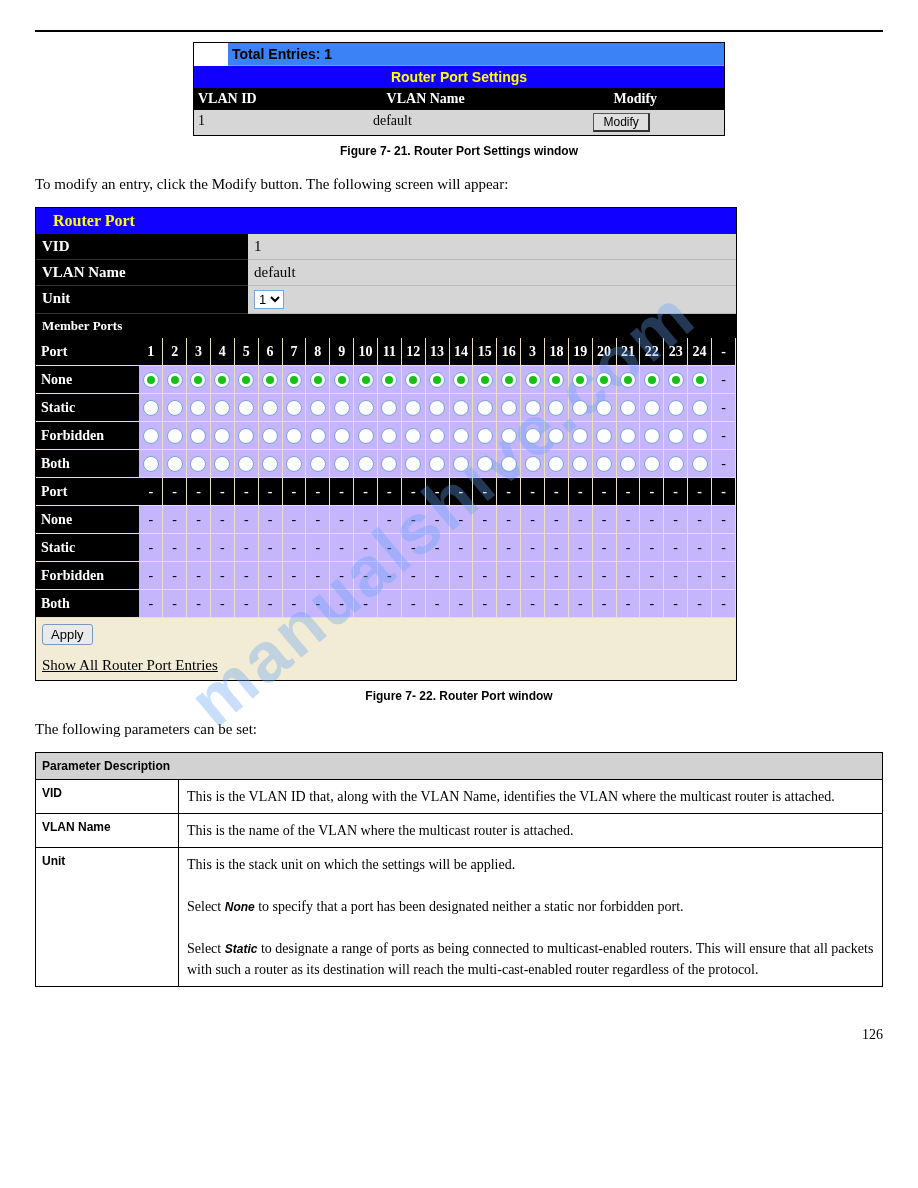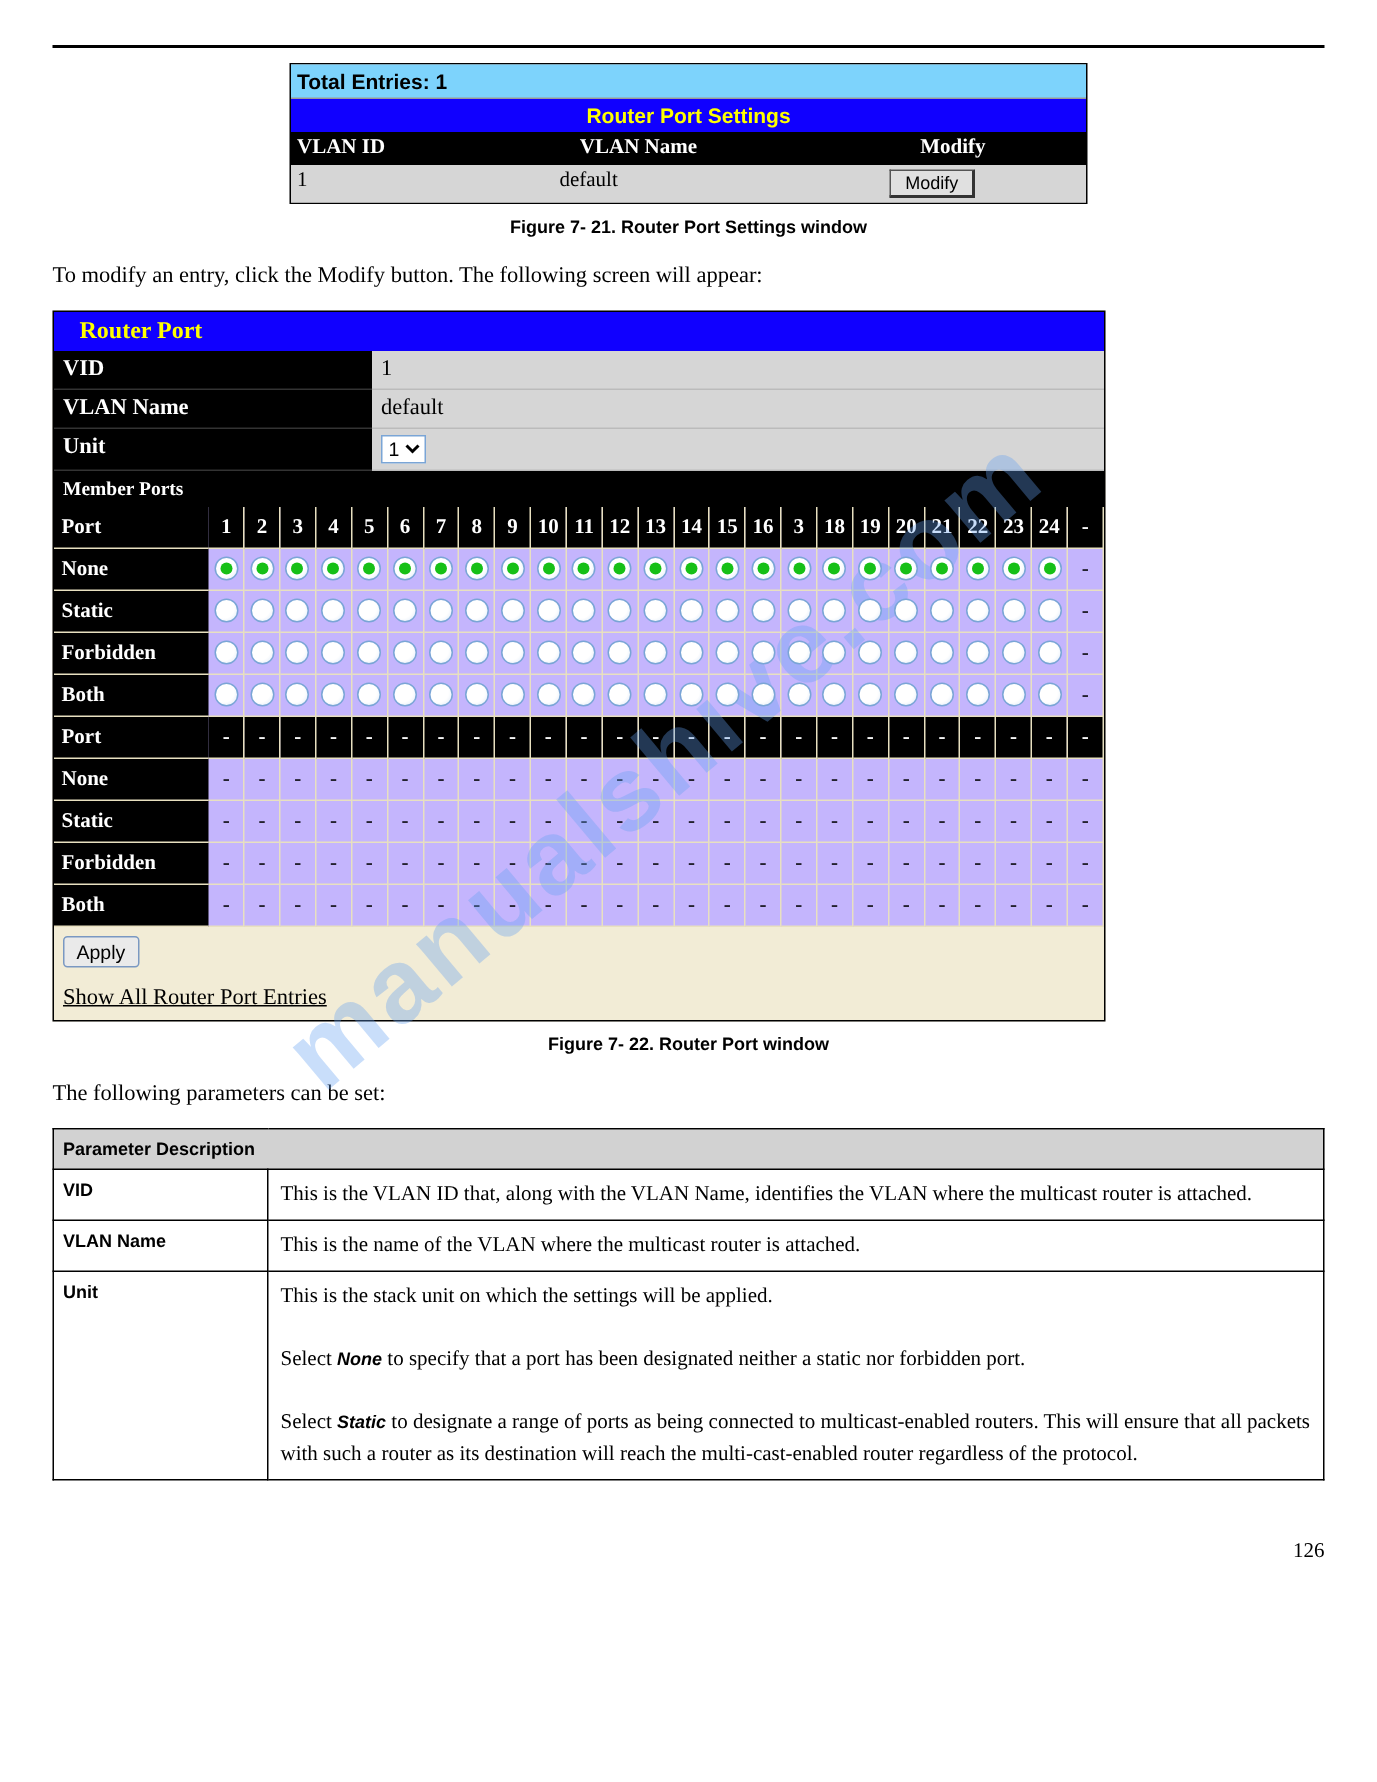--- a/index.html
+++ b/index.html
@@ -16,26 +16,27 @@
     border: none;
     border-top: 2px solid #000;
     margin: 0 0 10px 0;
   }
   .fig1-wrap {
     margin: 0 auto 8px auto;
     width: 530px;
     border: 1px solid #000;
   }
   .fig1-total {
-    background: #7dd3fc;
+    background: #3b82f6;
     font-weight: bold;
     padding: 3px 4px;
     border-bottom: 1px solid #999;
     font-family: Verdana, sans-serif;
     font-size: 14px;
+    margin-left: 34px;
   }
   .fig1-title {
     background: #1000ff;
     color: #ffff00;
     font-weight: bold;
     padding: 3px 4px;
     font-family: Verdana, sans-serif;
     font-size: 14px;
     text-align: center;
   }

